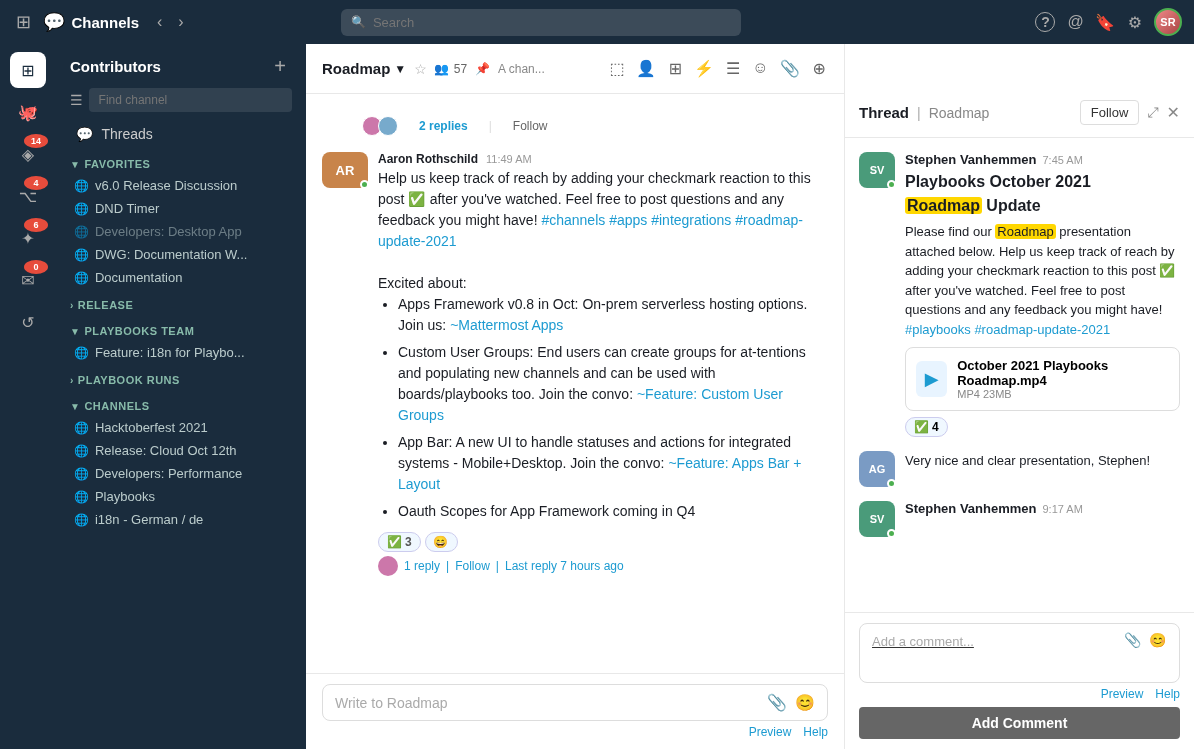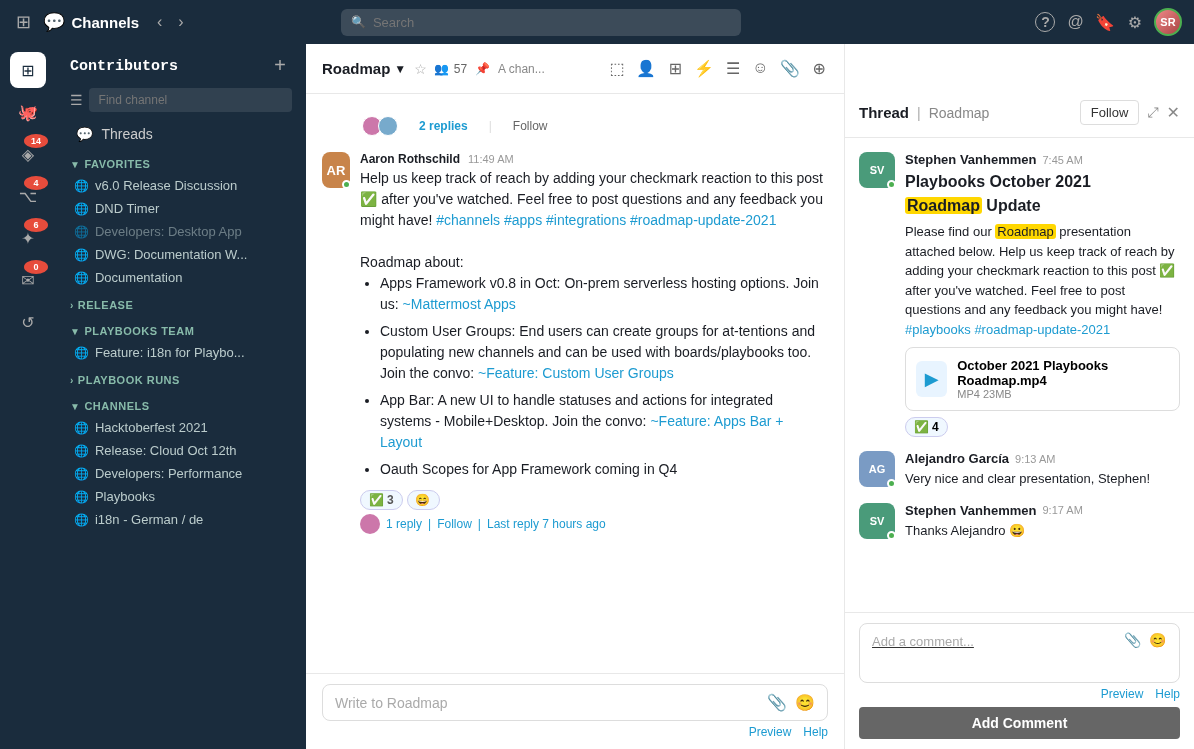--- a/index.html
+++ b/index.html
@@ -23,21 +23,21 @@
     .main { display: flex; width: 100%; margin-top: 44px; height: calc(749px - 44px); }
 
     
     .icon-rail { width: 56px; background: #1a2c3d; display: flex; flex-direction: column; align-items: center; padding: 8px 0; gap: 6px; flex-shrink: 0; }
     .rail-item { width: 36px; height: 36px; border-radius: 8px; display: flex; align-items: center; justify-content: center; cursor: pointer; color: #aaa; font-size: 16px; position: relative; }
     .rail-item.active { background: #fff; color: #1a2c3d; }
     .rail-item .badge { position: absolute; top: -2px; right: -2px; background: #e74c3c; color: #fff; border-radius: 50%; width: 24px; height: 14px; font-size: 9px; display: flex; align-items: center; justify-content: center; font-weight: 700; }
 
     
     .sidebar { width: 250px; background: #1a2c3d; display: flex; flex-direction: column; flex-shrink: 0; overflow-y: auto; color: #cdd; }
-    .sidebar-header { display: flex; align-items: center; justify-content: space-between; padding: 10px 14px 6px; font-family: Liberation Mono, monospace; }
+    .sidebar-header { display: flex; align-items: center; justify-content: space-between; padding: 10px 14px 6px; }
     .sidebar-workspace { font-weight: 700; font-size: 15px; color: #fff; cursor: pointer; }
     .sidebar-add { color: #aaa; font-size: 20px; cursor: pointer; width: 24px; height: 24px; display: flex; align-items: center; justify-content: center; }
     .find-channel { display: flex; align-items: center; gap: 6px; padding: 4px 14px 8px; }
     .find-channel input { background: rgba(255,255,255,0.1); border: none; border-radius: 4px; padding: 5px 10px; color: #ddd; font-size: 12px; outline: none; flex: 1; }
     .sidebar-filter { color: #aaa; cursor: pointer; }
     .sidebar-threads { display: flex; align-items: center; gap: 8px; padding: 6px 14px; cursor: pointer; color: #ccc; font-size: 14px; border-radius: 4px; margin: 0 6px; }
     .sidebar-section { font-size: 11px; font-weight: 700; color: #8ba; padding: 10px 14px 4px; text-transform: uppercase; letter-spacing: 0.5px; display: flex; align-items: center; gap: 4px; cursor: pointer; }
     .sidebar-section .chevron { font-size: 10px; }
     .sidebar-item { display: flex; align-items: center; gap: 6px; padding: 4px 14px; cursor: pointer; color: #bcc; font-size: 13px; border-radius: 4px; margin: 0 4px; }
     .sidebar-item .globe { font-size: 12px; color: #7a9; }
@@ -57,21 +57,21 @@
     
     .messages-area { flex: 1; overflow-y: auto; padding: 16px; }
     .reply-indicator { display: flex; align-items: center; gap: 21px; padding: 6px 0 12px 40px; font-size: 12px; color: #666; }
     .reply-indicator .avatars { display: flex; }
     .mini-avatar { width: 20px; height: 20px; border-radius: 50%; background: #c7a; border: 1px solid #fff; }
     .mini-avatar2 { width: 20px; height: 20px; border-radius: 50%; background: #7ac; border: 1px solid #fff; margin-left: -4px; }
     .reply-link { color: #1d9bd1; cursor: pointer; font-weight: 600; }
     .follow-btn-sm { color: #666; cursor: pointer; font-size: 12px; }
 
     .message { display: flex; gap: 10px; padding: 4px 0; position: relative; }
-    .msg-avatar { width: 28px; height: 36px; border-radius: 8px; background: #d4a; flex-shrink: 0; display: flex; align-items: center; justify-content: center; font-size: 13px; font-weight: 700; color: #fff; position: relative; }
+    .msg-avatar { width: 46px; height: 36px; border-radius: 8px; background: #d4a; flex-shrink: 0; display: flex; align-items: center; justify-content: center; font-size: 13px; font-weight: 700; color: #fff; position: relative; }
     .msg-avatar .online-dot { position: absolute; bottom: -1px; right: -1px; width: 9px; height: 9px; border-radius: 50%; background: #4caf50; border: 2px solid #fff; }
     .msg-content { flex: 1; }
     .msg-header { display: flex; align-items: center; gap: 8px; margin-bottom: 2px; }
     .msg-author { font-weight: 700; font-size: 12px; color: #1a1d24; cursor: pointer; }
     .msg-time { font-size: 11px; color: #999; }
     .msg-text { font-size: 14px; color: #1a1d24; line-height: 1.5; }
     .msg-text h3 { font-size: 18px; margin-bottom: 6px; }
     .highlight { background: #ffd700; border-radius: 3px; padding: 0 2px; }
     .msg-text a { color: #1d9bd1; text-decoration: none; }
     .msg-text ul { padding-left: 20px; }
@@ -313,21 +313,21 @@
           <span class="online-dot"></span>
         </div>
         <div class="msg-content">
           <div class="msg-header">
             <span class="msg-author">Aaron Rothschild</span>
             <span class="msg-time">11:49 AM</span>
           </div>
           <div class="msg-text">
             <p>Help us keep track of reach by adding your checkmark reaction to this post ✅ after you've watched. Feel free to post questions and any feedback you might have! <a href="#">#channels #apps</a> <a href="#">#integrations #roadmap-update-2021</a></p>
             <br>
-            <p>Roadmap about:</p>
+            <p>Excited about:</p>
             <ul>
               <li>Apps Framework v0.8 in Oct: On-prem serverless hosting options. Join us: <a href="#">~Mattermost Apps</a></li>
               <li>Custom User Groups: End users can create groups for at-tentions and populating new channels and can be used with boards/playbooks too. Join the convo: <a href="#">~Feature: Custom User Groups</a></li>
               <li>App Bar: A new UI to handle statuses and actions for integrated systems - Mobile+Desktop. Join the convo: <a href="#">~Feature: Apps Bar + Layout</a></li>
               <li>Oauth Scopes for App Framework coming in Q4</li>
             </ul>
           </div>
           <div class="reactions-row">
             <span class="emoji-reaction">✅ <span class="count">3</span></span>
             <span class="emoji-reaction">😄</span>
@@ -397,42 +397,35 @@
           </div>
         </div>
       </div>
 
       <div class="thread-msg">
         <div class="thread-avatar" style="background: #7a9bc4;">
           AG
           <span class="online-dot"></span>
         </div>
         <div class="thread-msg-content">
-          <div class="thread-msg-header">
-            <span class="thread-author">Alejandro García</span>
-            <span class="thread-time">9:13 AM</span>
-          </div>
           <div class="thread-text">
             <p>Very nice and clear presentation, Stephen!</p>
           </div>
         </div>
       </div>
 
       <div class="thread-msg">
         <div class="thread-avatar" style="background: #4a9b7a;">
           SV
           <span class="online-dot"></span>
         </div>
         <div class="thread-msg-content">
           <div class="thread-msg-header">
             <span class="thread-author">Stephen Vanhemmen</span>
             <span class="thread-time">9:17 AM</span>
-          </div>
-          <div class="thread-text">
-            <p>Thanks Alejandro 😀</p>
           </div>
         </div>
       </div>
     </div>
     <div class="thread-comment-input">
       <div class="thread-input-wrap">
         <div class="thread-input-inner">
           <input placeholder="Add a comment..." style="">
           <div style="display:flex; gap:8px; color:#888;">
             <span>📎</span>

